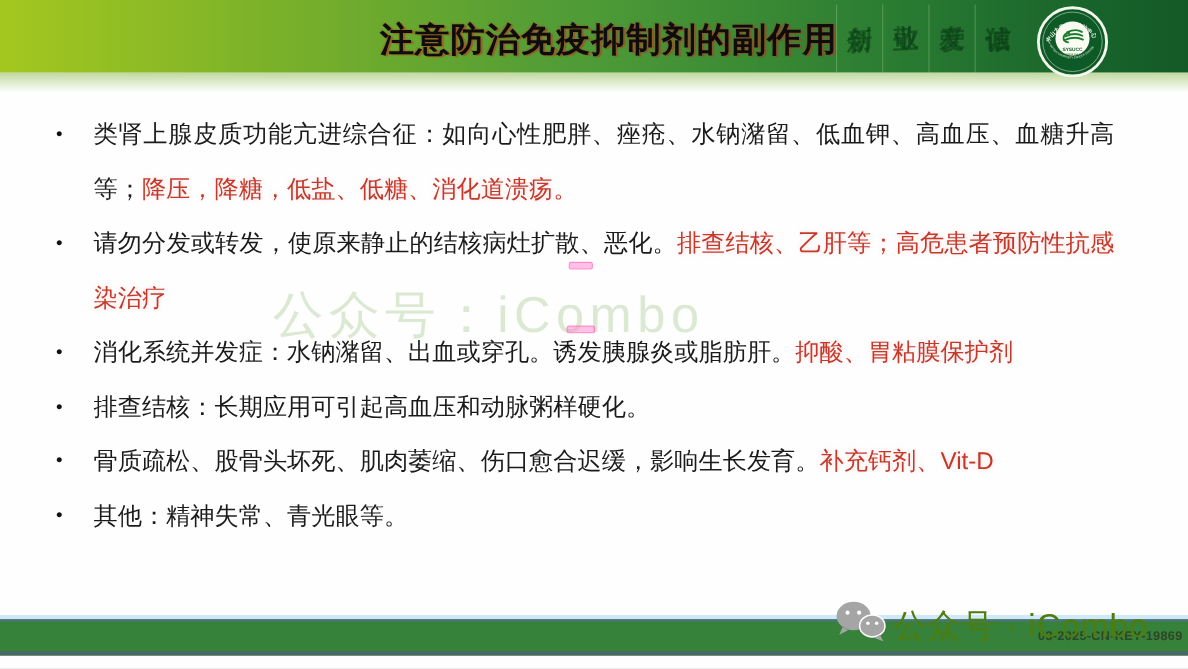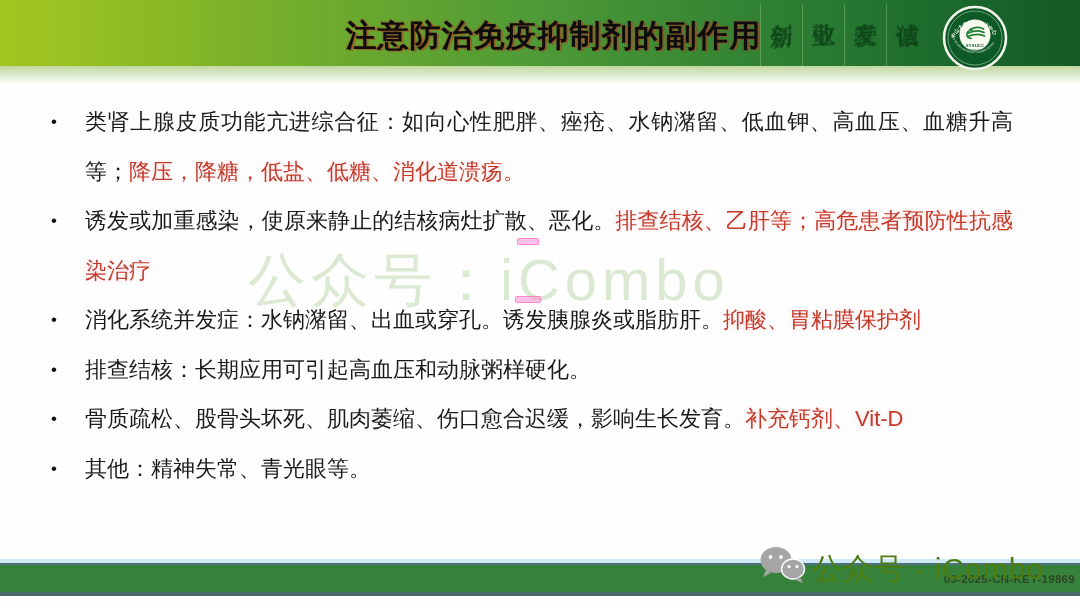--- a/index.html
+++ b/index.html
@@ -27,21 +27,21 @@
 
   
   .bullets{position:absolute;top:97px;left:48px;width:965px;}
   .bullet{position:relative;padding-left:37px;font-size:22px;line-height:49.5px;
     color:var(--ink);text-align:justify;}
   .marker{position:absolute;left:3px;top:0;font-size:17px;color:#111;}
   .seg-normal{color:var(--ink);}
   .seg-red{color:var(--red);text-shadow:0 0 5px rgba(255,150,170,.35);}
 
   
-  .wm-center{position:absolute;top:242px;left:248px;font-size:58px;letter-spacing:5px;
+  .wm-center{position:absolute;top:256px;left:248px;font-size:46px;letter-spacing:5px;
     color:rgba(158,196,128,.35);white-space:nowrap;z-index:0;}
   .wm-footer{position:absolute;top:549px;left:812px;font-size:30px;color:#4d7c0f;
     white-space:nowrap;z-index:6;letter-spacing:1px;}
   .wechat{position:absolute;top:543px;left:757px;z-index:6;}
   .artifact{position:absolute;background:rgba(255,120,200,.45);border:1px solid rgba(255,80,180,.5);
     border-radius:2px;z-index:3;}
   .artifact.a1{left:517px;top:238px;width:22px;height:7px;}
   .artifact.a2{left:515px;top:296px;width:26px;height:7px;}
 
   
@@ -89,21 +89,21 @@
     </text>
     <text font-size="2.5" fill="#eaf2e2">
       <textPath href="#arcBottom" startOffset="2%">SUN YAT-SEN UNIVERSITY CANCER CENTER</textPath>
     </text>
   </svg>
 
   <div class="wm-center">公众号：iCombo</div>
 
   <div class="bullets">
       <div class="bullet"><span class="marker">•</span><span class="seg-normal">类肾上腺皮质功能亢进综合征：如向心性肥胖、痤疮、水钠潴留、低血钾、高血压、血糖升高等；</span><span class="seg-red">降压，降糖，低盐、低糖、消化道溃疡。</span></div>
-      <div class="bullet"><span class="marker">•</span><span class="seg-normal">诱发或加重感染，使原来静止的结核病灶扩散、恶化。</span><span class="seg-red">排查结核、乙肝等；高危患者预防性抗感染治疗</span></div>
+      <div class="bullet"><span class="marker">•</span><span class="seg-normal">请勿分发或转发，使原来静止的结核病灶扩散、恶化。</span><span class="seg-red">排查结核、乙肝等；高危患者预防性抗感染治疗</span></div>
       <div class="bullet"><span class="marker">•</span><span class="seg-normal">消化系统并发症：水钠潴留、出血或穿孔。诱发胰腺炎或脂肪肝。</span><span class="seg-red">抑酸、胃粘膜保护剂</span></div>
       <div class="bullet"><span class="marker">•</span><span class="seg-normal">排查结核：长期应用可引起高血压和动脉粥样硬化。</span></div>
       <div class="bullet"><span class="marker">•</span><span class="seg-normal">骨质疏松、股骨头坏死、肌肉萎缩、伤口愈合迟缓，影响生长发育。</span><span class="seg-red">补充钙剂、Vit-D</span></div>
       <div class="bullet"><span class="marker">•</span><span class="seg-normal">其他：精神失常、青光眼等。</span></div>
     </div>
 
   <div class="artifact a1"></div>
   <div class="artifact a2"></div>
 
   <div class="footer-blue"></div>

